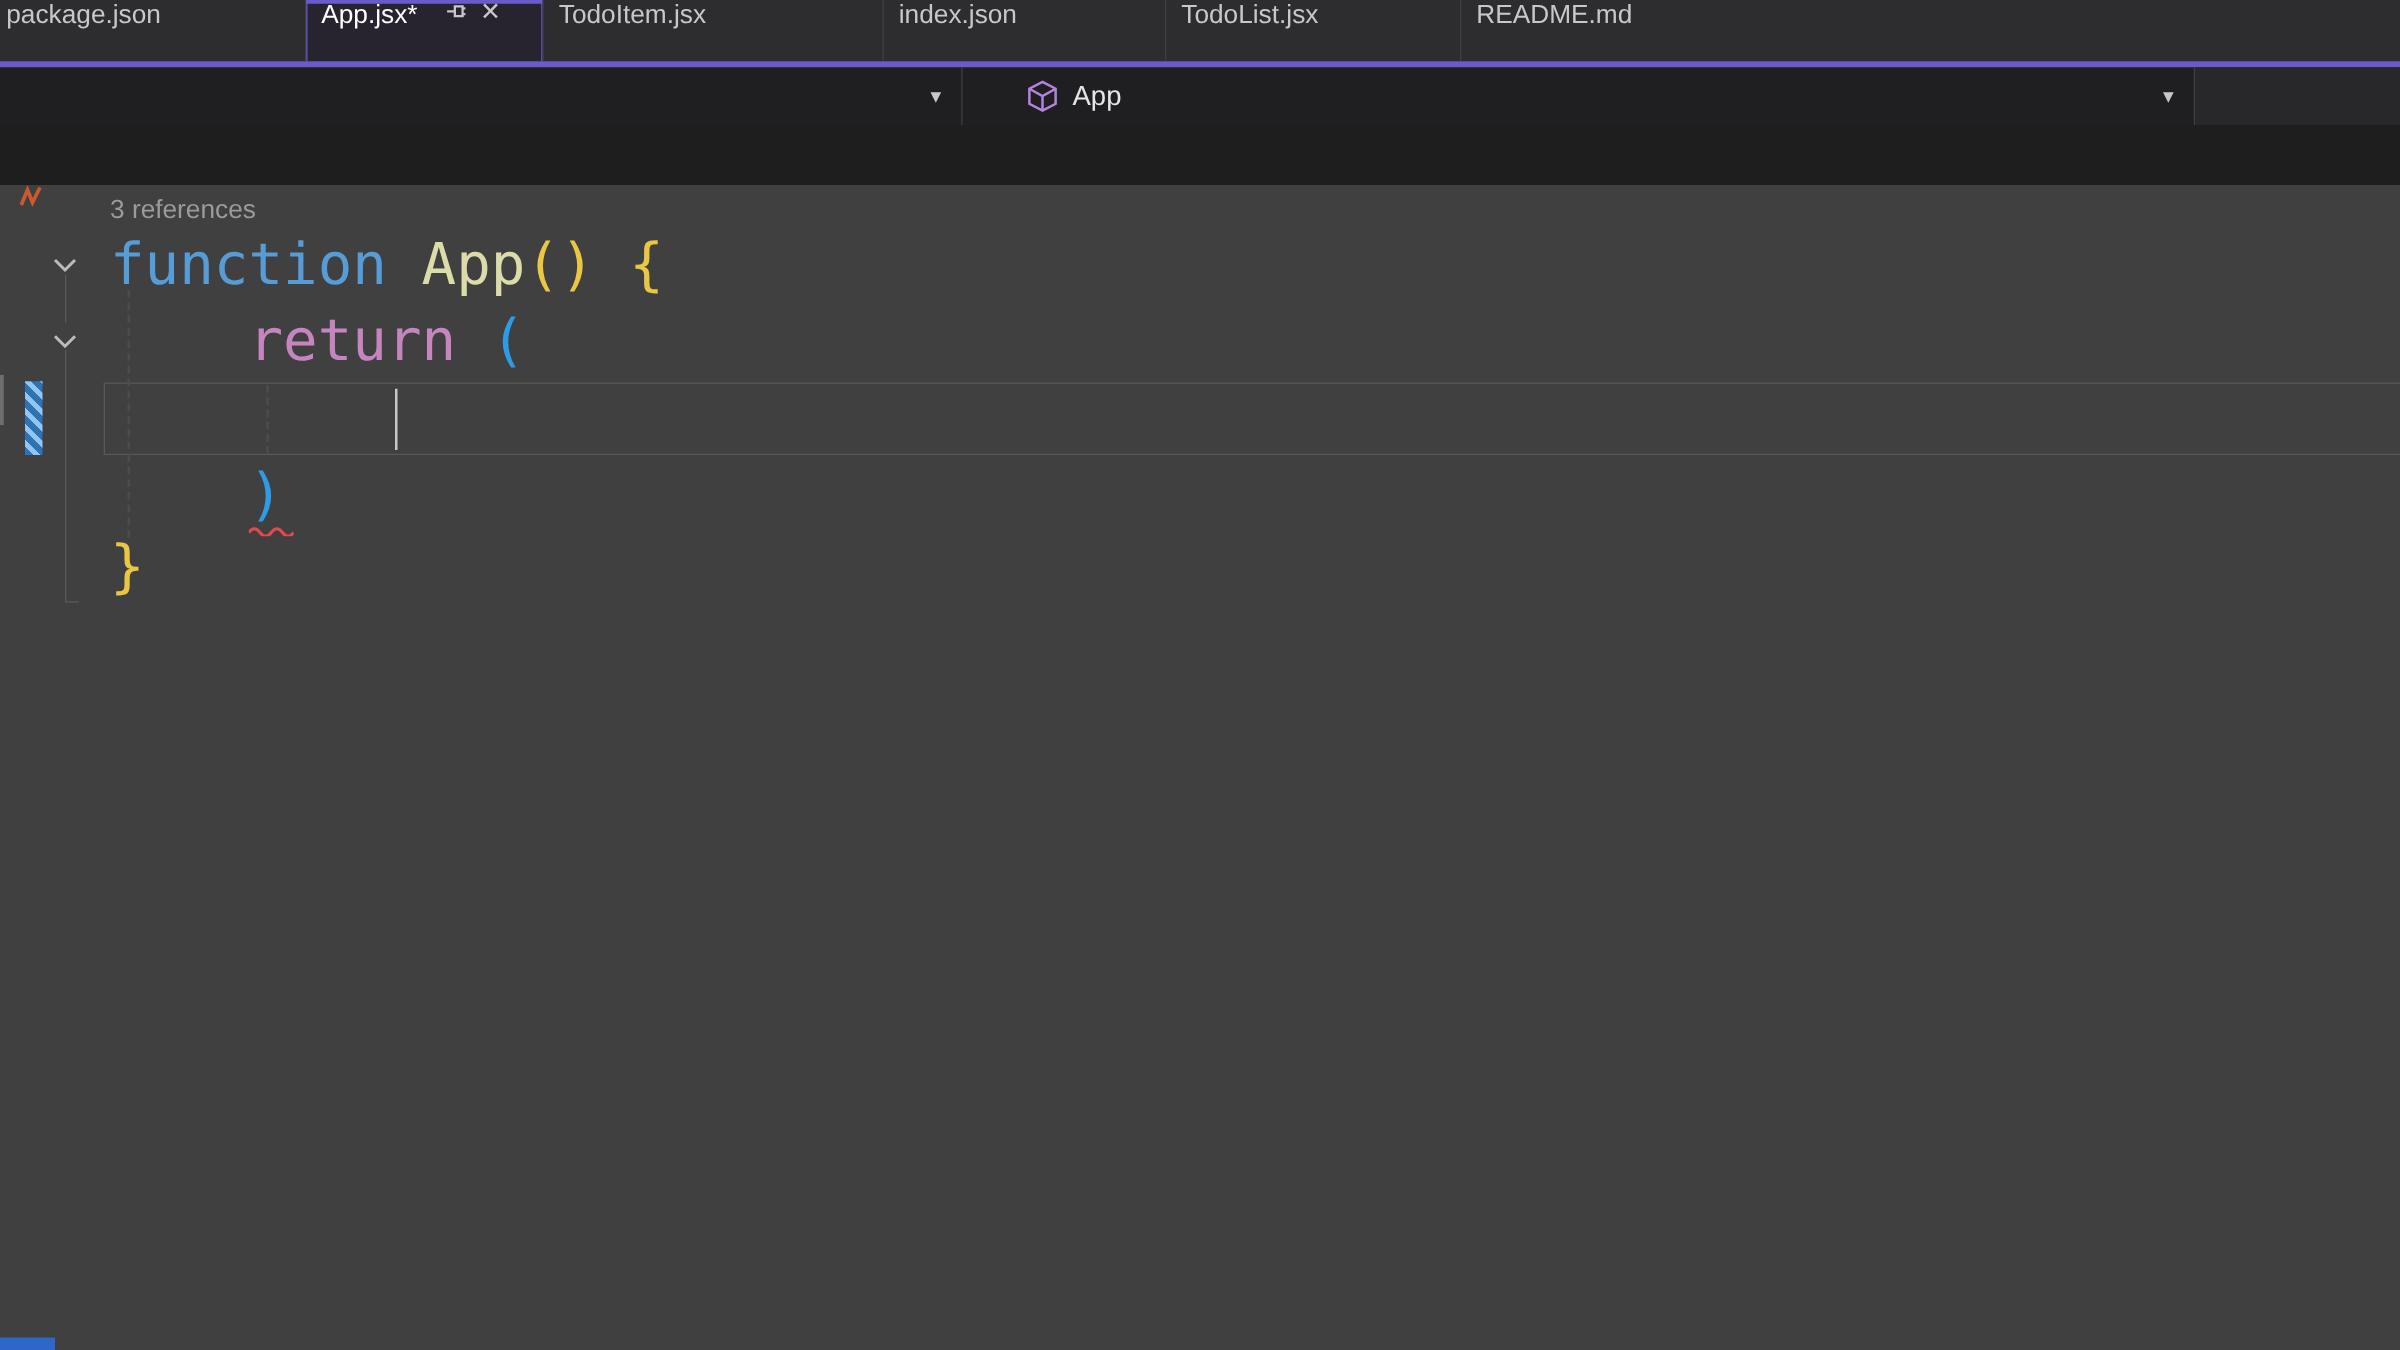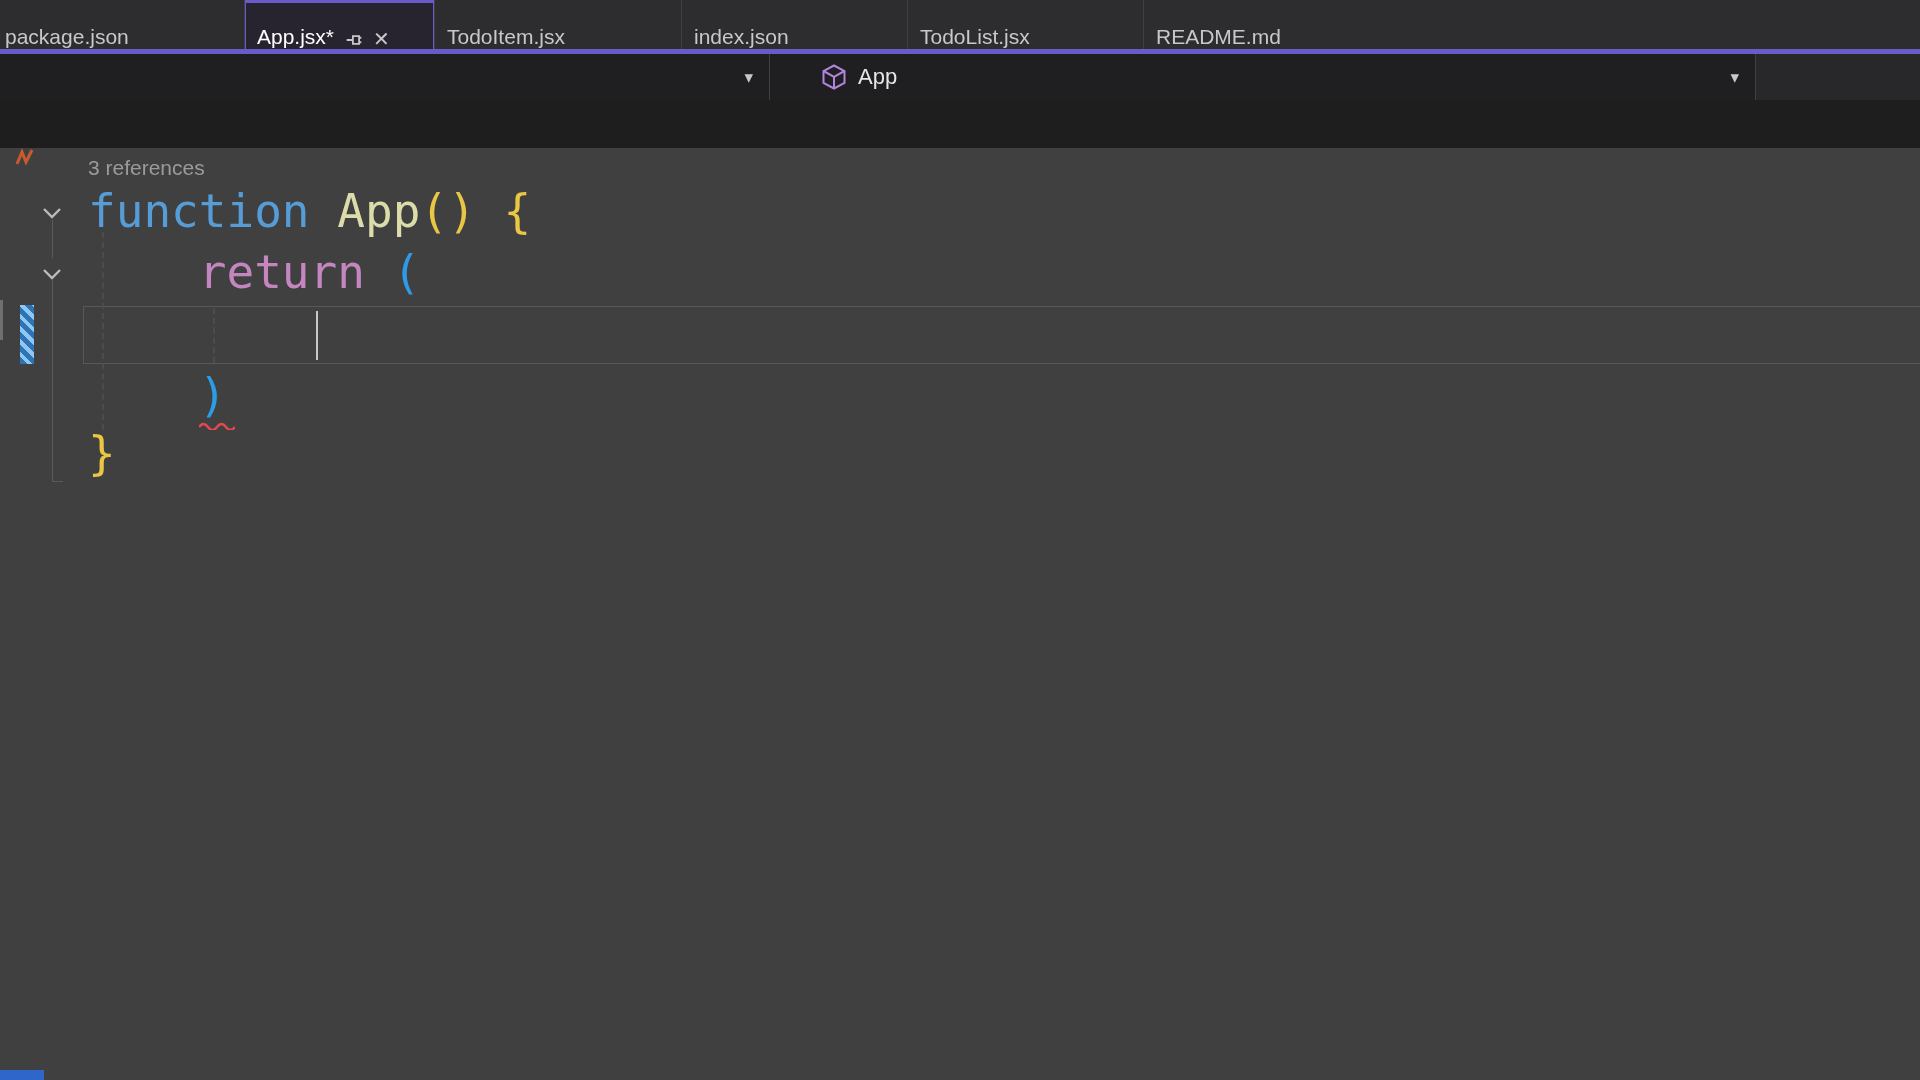--- a/index.html
+++ b/index.html
@@ -5,30 +5,30 @@
   * { margin:0; padding:0; box-sizing:border-box; }
   html,body { width:1920px; height:1080px; background:#141414; overflow:hidden; }
   .screen {
     position:relative; width:1920px; height:1080px; background:#1E1E1E;
     font-family:"Liberation Sans", sans-serif;
   }
 
   
   .tabbar { position:absolute; top:0; left:0; width:1920px; height:49px; display:flex; background:#2D2D30; }
   .tab {
-    position:relative; height:49px; display:flex; align-items:flex-end;
+    position:relative; height:49px; display:flex; align-items:flex-start;
     padding:0 12px; border-right:1px solid #3F3F46;
     color:#C8C8C8; font-size:21px; white-space:nowrap; overflow:hidden; cursor:default;
   }
   .tab.first { padding-left:5px; }
   .tab.active {
     color:#FFFFFF; background:#27242F;
     box-shadow: inset 0 3px 0 #6A5BCB, inset 1px 0 0 #6A5BCB, inset -1px 0 0 #6A5BCB;
   }
-  .tab.active .tab-label { margin-right:11px; }
+  .tab.active .tab-label { margin-right:22px; }
   .tab-pin { display:flex; align-items:center; margin-right:10px; }
   .tab-close { color:#C8C8C8; font-size:20px; line-height:1; }
   .accent-strip { position:absolute; top:49px; left:0; width:1920px; height:5px; background:#6A5BCB; }
 
   
   .navbar { position:absolute; top:54px; left:0; width:1920px; height:46px; display:flex; background:#1F1F22; }
   .nav-combo { position:relative; height:100%; display:flex; align-items:center; }
   .nav-combo .arrow { position:absolute; right:16px; top:50%; transform:translateY(-50%); color:#C8C8C8; font-size:17px; }
   .nav-combo.project { width:769px; }
   .nav-combo.scope { width:985px; padding-left:52px; color:#E6E6E6; font-size:22px; }
@@ -96,21 +96,21 @@
     </div>
     <div class="tab active" style="width:190px">
       <span class="tab-label">App.jsx*</span>
       <span class="tab-pin">
         <svg width="18" height="18" viewBox="0 0 16 16">
             <path d="M1.5 8 H7 M7 4.5 H12.5 V11.5 H7 Z M12.5 6 H14.5 M12.5 10 H14.5" stroke="#C8C8C8" stroke-width="1.6" fill="none"></path>
           </svg>
       </span>
       <span class="tab-close">✕</span>
     </div>
-    <div class="tab" style="width:247px">
+    <div class="tab" style="width:272px">
       <span class="tab-label">TodoItem.jsx</span>
     </div>
     <div class="tab" style="width:226px">
       <span class="tab-label">index.json</span>
     </div>
     <div class="tab" style="width:236px">
       <span class="tab-label">TodoList.jsx</span>
     </div>
     <div class="tab" style="width:173px; border-right:none">
       <span class="tab-label">README.md</span>

